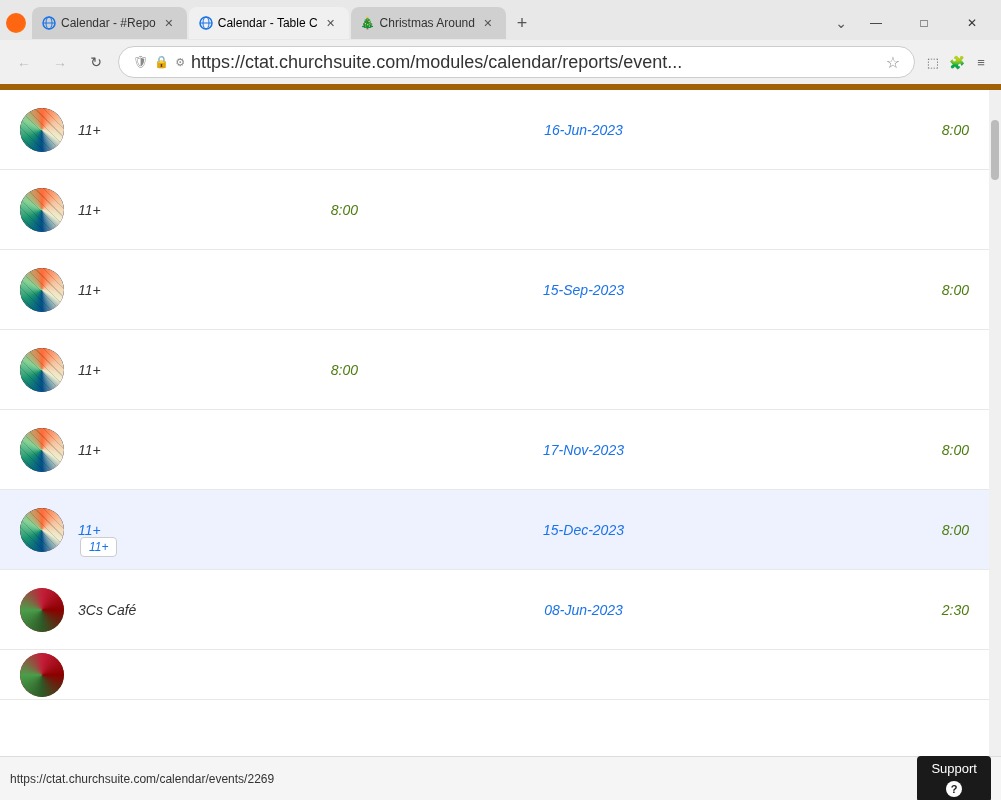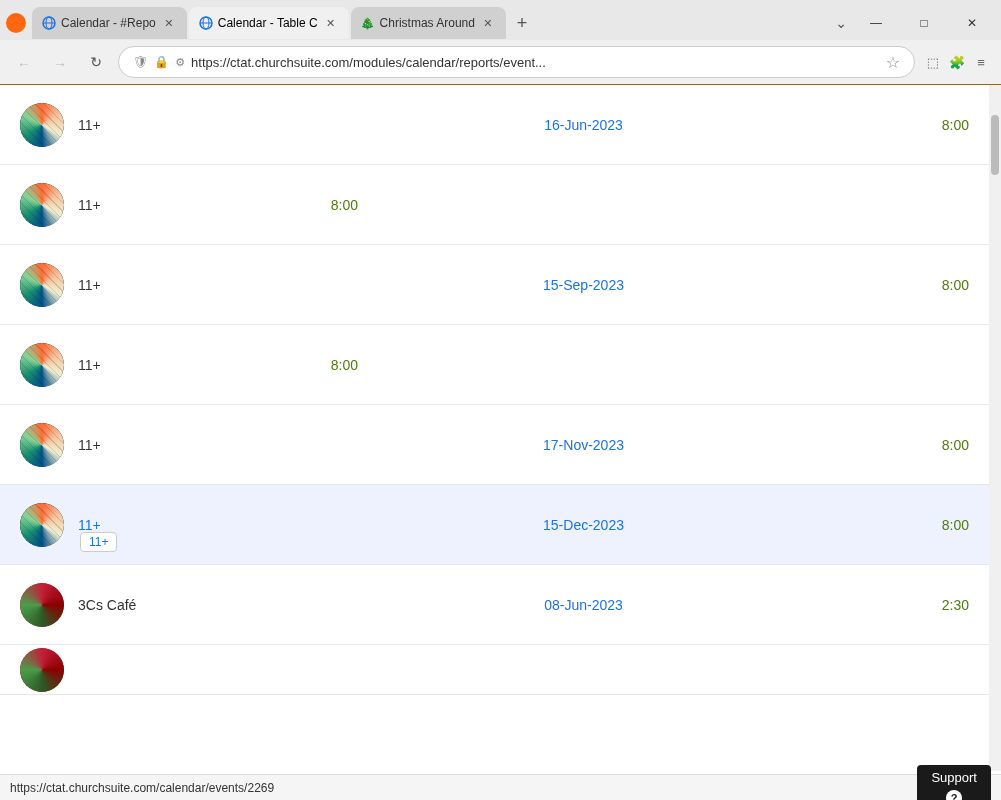--- a/index.html
+++ b/index.html
@@ -1,21 +1,21 @@
 <!DOCTYPE html>
 <html><head>
   <meta charset="utf-8">
   <style>
     * { margin: 0; padding: 0; box-sizing: border-box; }
     body { font-family: Arial, sans-serif; background: #fff; width: 1001px; height: 800px; overflow: hidden; position: relative; }
 
     
     .browser-chrome {
       background: #f0f0f0;
-      border-bottom: 1px solid #a16207;
+      border-bottom: 6px solid #a16207;
     }
 
     
     .tab-bar {
       display: flex;
       align-items: center;
       padding: 6px 6px 0 6px;
       background: #e8e8e8;
       height: 40px;
     }
@@ -118,20 +118,21 @@
       background: #bbb;
       border-radius: 4px;
       margin: 2px;
       margin-top: 30px;
     }
 
     
     .table-container {
       width: calc(100% - 12px);
       padding: 0;
+      font-style: italic;
     }
     .table-row {
       display: flex;
       align-items: center;
       padding: 16px 20px;
       border-bottom: 1px solid #e8e8e8;
       min-height: 80px;
       position: relative;
     }
     .table-row.highlighted {
@@ -205,21 +206,21 @@
       min-height: 50px;
       overflow: hidden;
     }
 
     
     .status-bar {
       position: absolute;
       bottom: 0;
       left: 0;
       right: 0;
-      height: 26px;
+      height: 44px;
       background: #f5f5f5;
       border-top: 1px solid #ddd;
       display: flex;
       align-items: center;
       justify-content: space-between;
       padding: 12px 10px;
     }
     .status-url {
       font-size: 12px;
       color: #333;
@@ -310,21 +311,21 @@
 
   <div class="address-bar">
     <div class="nav-btn disabled">←</div>
     <div class="nav-btn disabled">→</div>
     <div class="nav-btn">↻</div>
 
     <div class="address-input" style="gap:6px;">
       <span style="font-size:12px;color:#888;">🛡</span>
       <span style="font-size:12px;color:#888;">🔒</span>
       <span style="font-size:11px;color:#888;">⚙</span>
-      <span style="flex:1;font-size:13px;color:#333;overflow:hidden;text-overflow:ellipsis;white-space:nowrap;">https://ctat.churchsuite.com/modules/calendar/reports/event...</span>
+      <span style="flex:1;font-size:18px;color:#333;overflow:hidden;text-overflow:ellipsis;white-space:nowrap;">https://ctat.churchsuite.com/modules/calendar/reports/event...</span>
       <span style="font-size:16px;color:#888;">☆</span>
     </div>
 
     <div class="address-icons">
       <div class="addr-icon">⬚</div>
       <div class="addr-icon">🧩</div>
       <div class="addr-icon">≡</div>
     </div>
   </div>
 </div>

